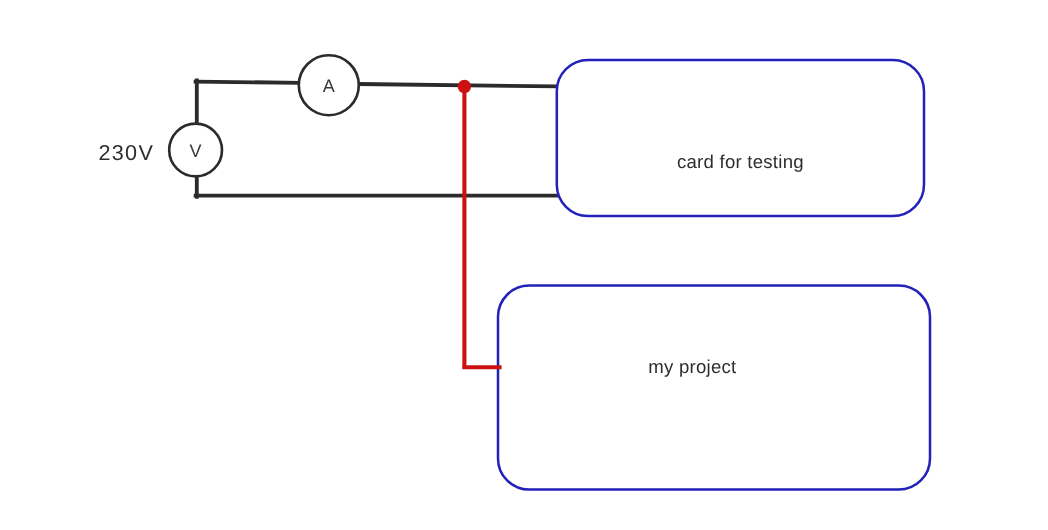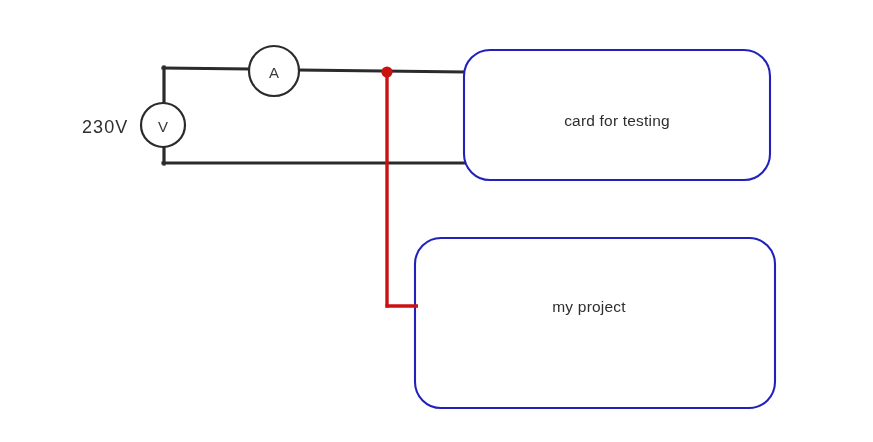--- a/index.html
+++ b/index.html
@@ -114,17 +114,17 @@
     <g>
       <path class="wire-red" d="M 387 70 L 387 307.5"></path>
       <path class="wire-red" d="M 385.5 306 L 418 306"></path>
       <circle class="junction-dot" cx="387" cy="72" r="5.6"></circle>
     </g>
 
   </svg>
 
   <div class="source-label" style="left:82px; top:117px;">230V</div>
 
-  <div class="box-label" style="left:464px; top:112px; width:306px;">card for testing</div>
+  <div class="box-label" style="left:464px; top:127px; width:306px;">card for testing</div>
 
-  <div class="box-label" style="left:415px; top:298px; width:348px;">my project</div>
+  <div class="box-label" style="left:403px; top:298px; width:348px;">my project</div>
 
 </div>
 
 </body></html>

